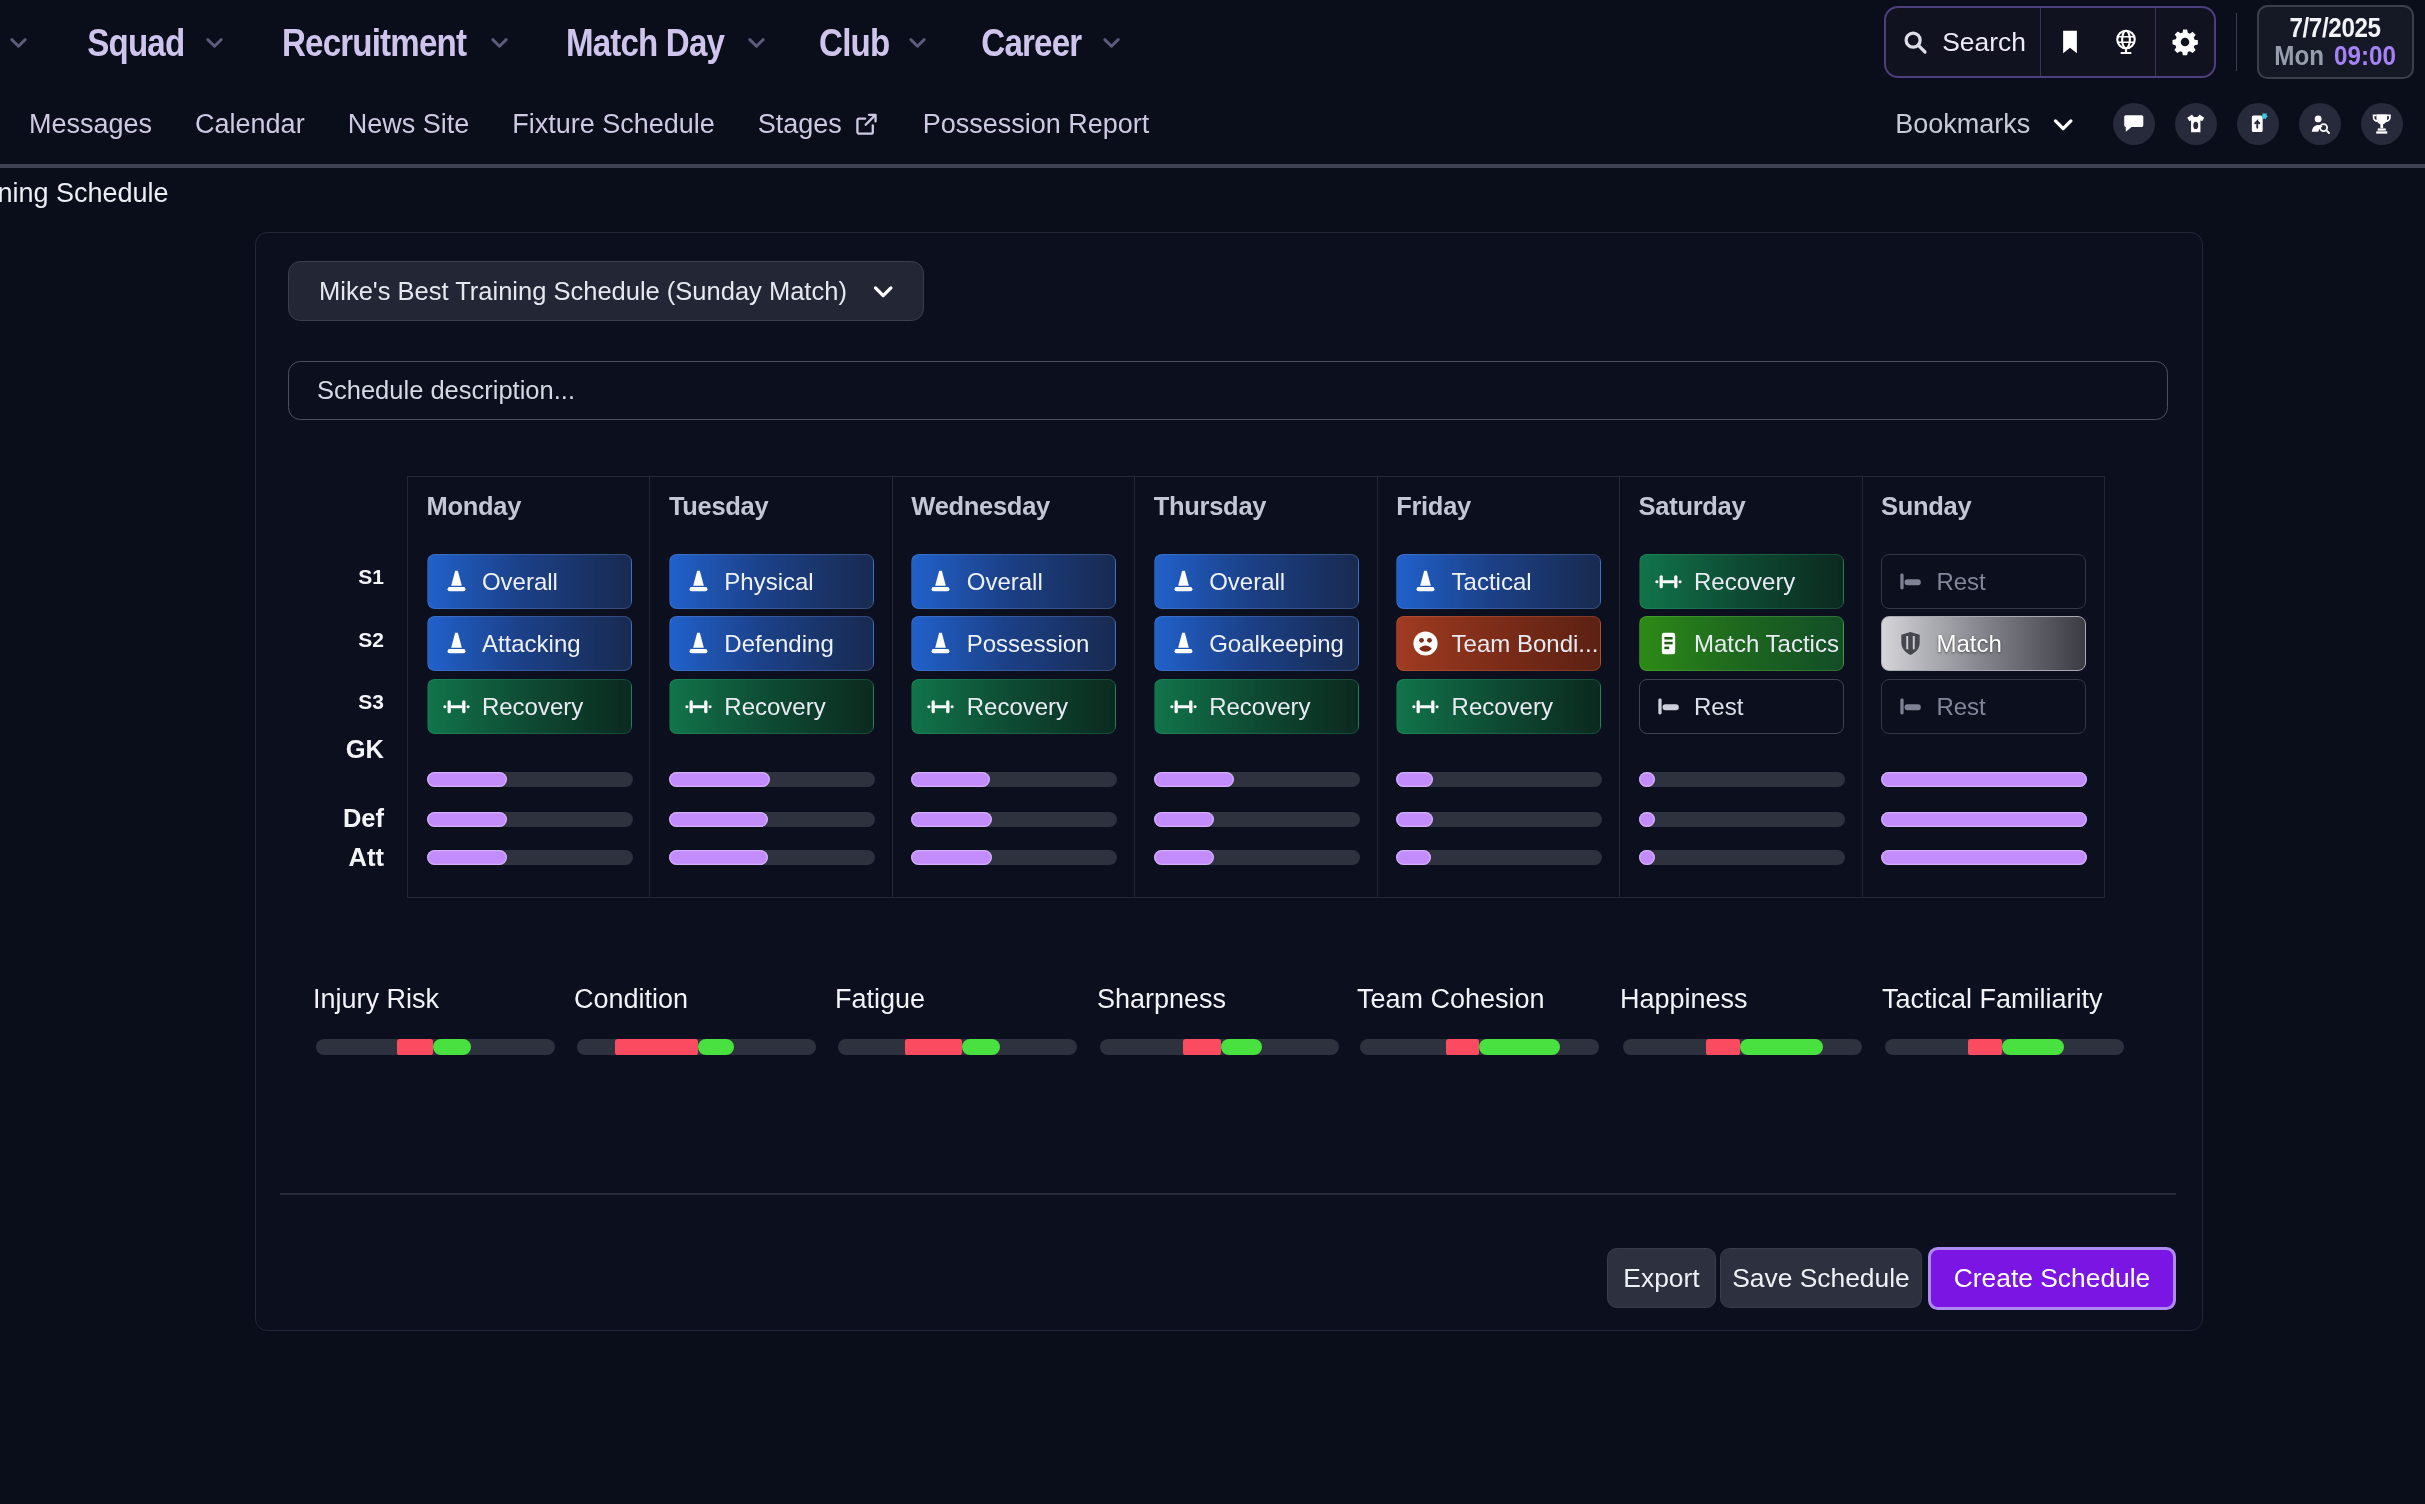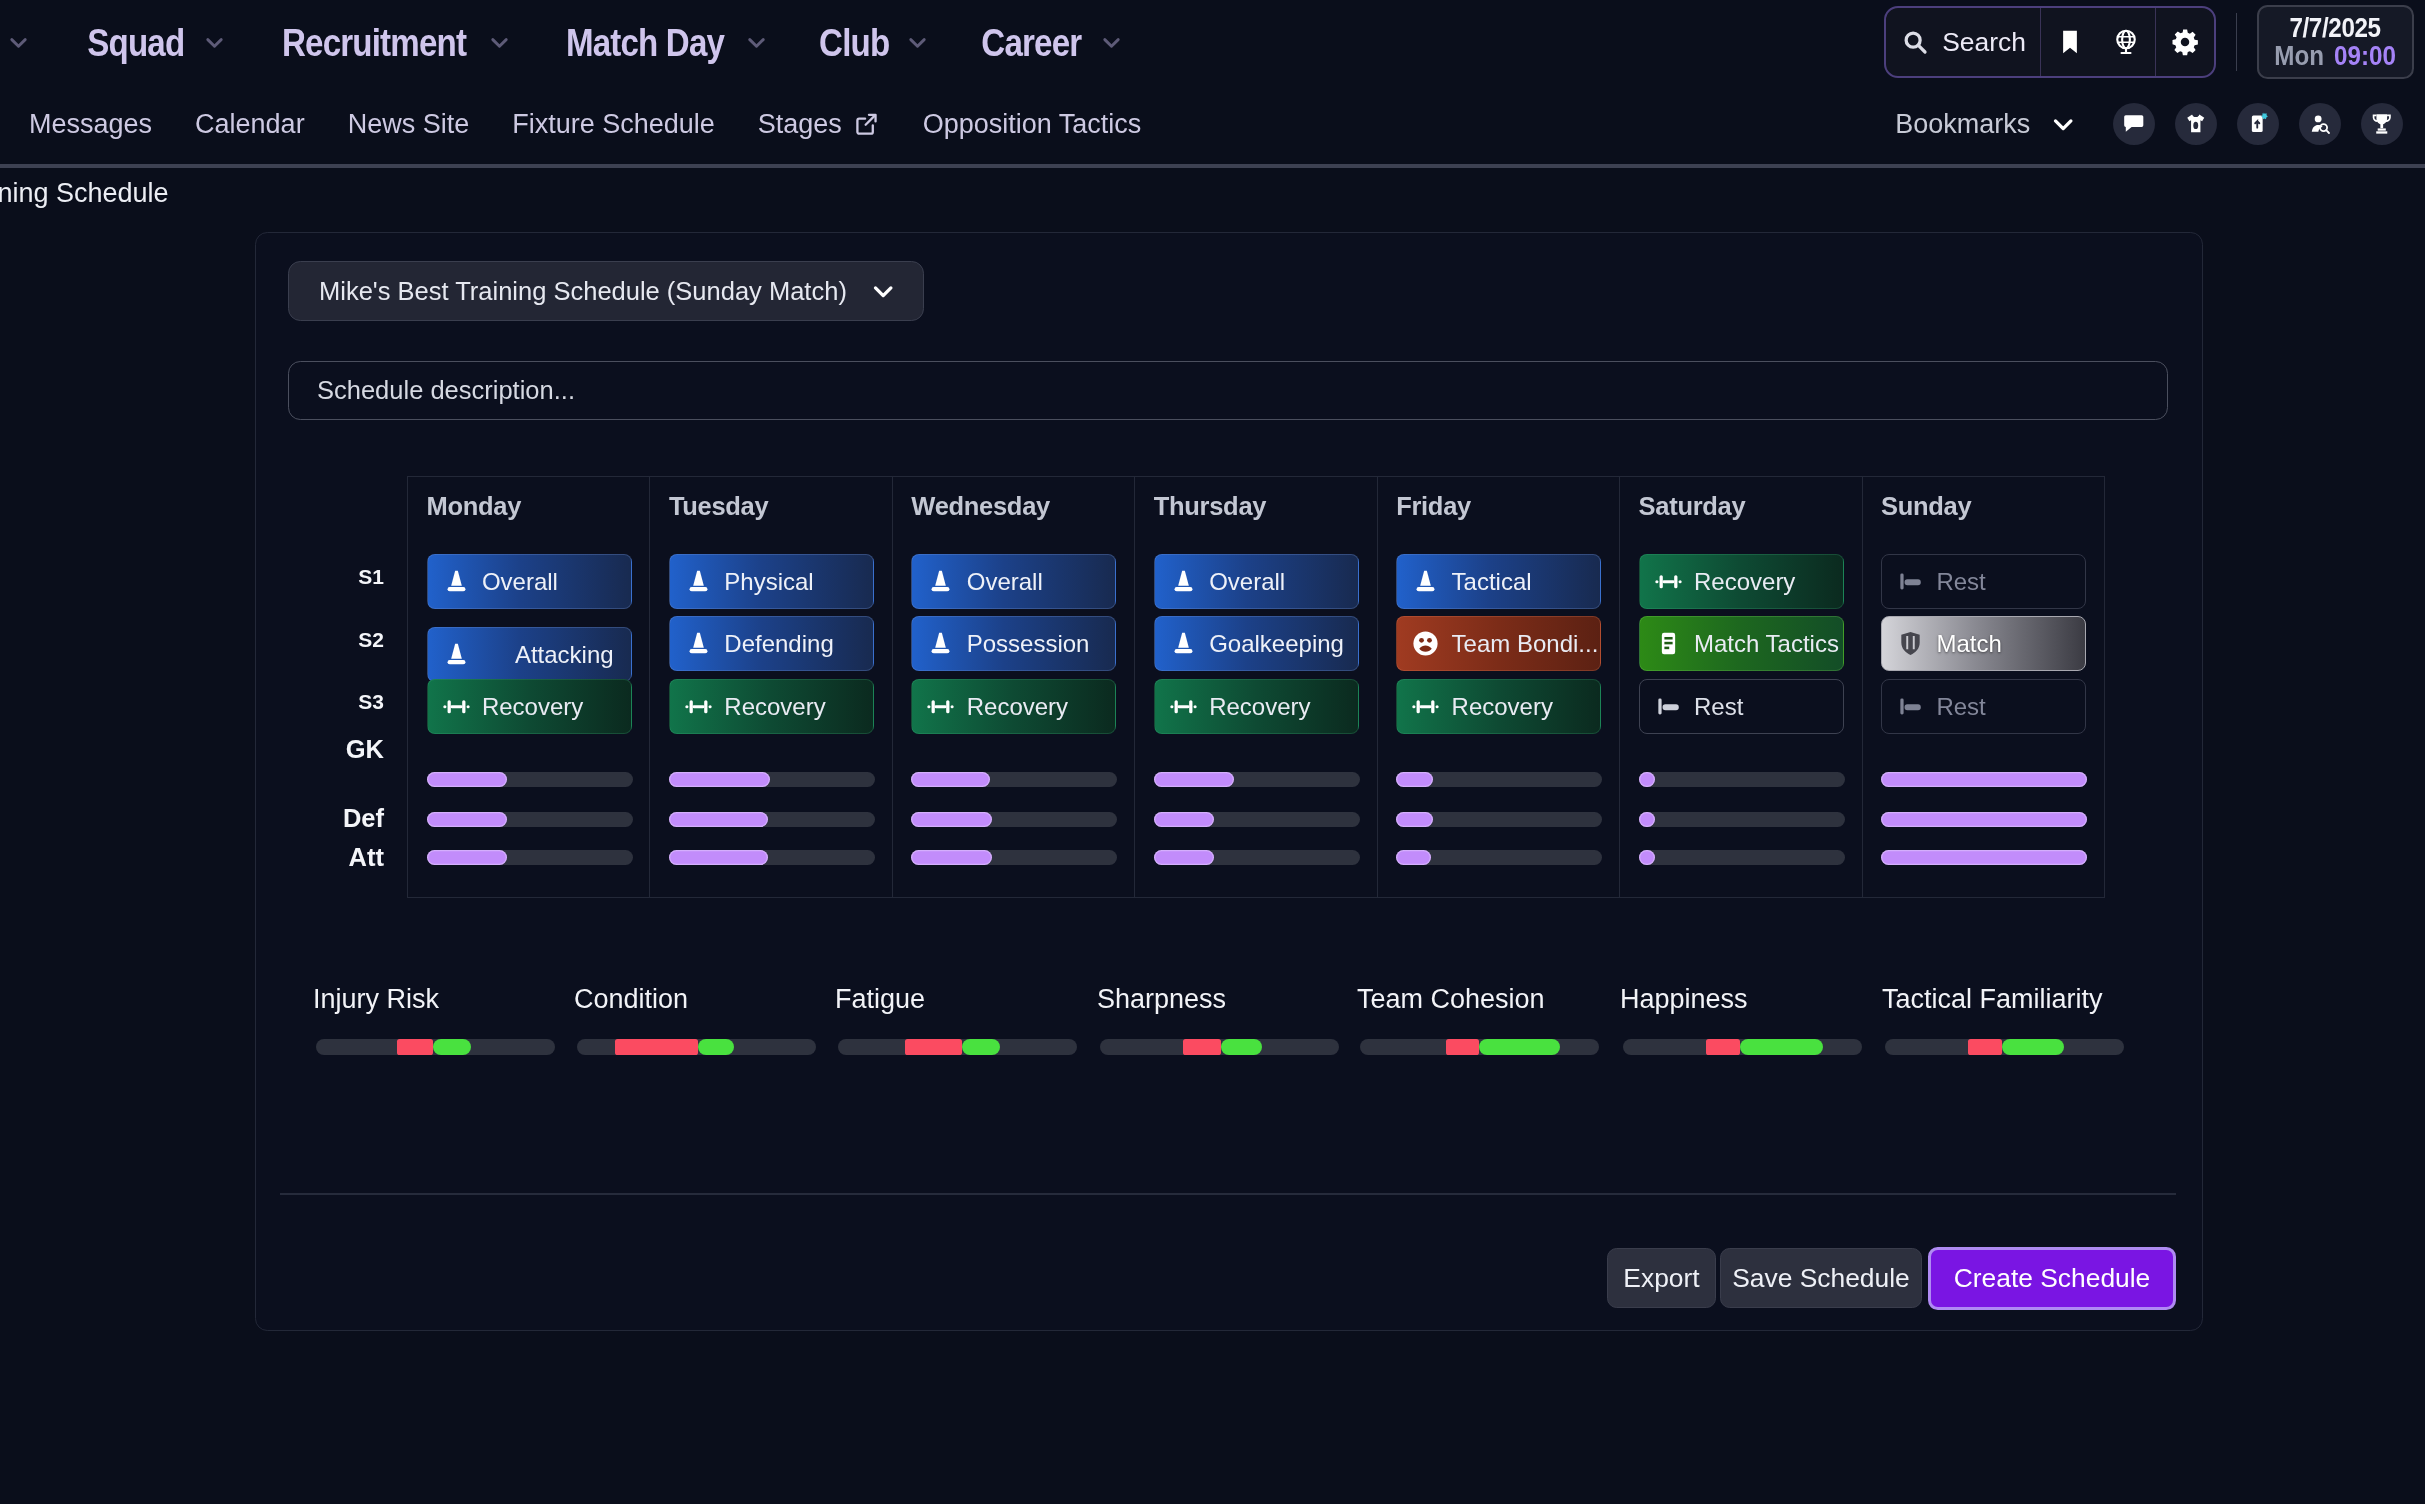--- a/index.html
+++ b/index.html
@@ -215,21 +215,21 @@
       <span class="nav2-item">
         <span>Stages</span>
         <span class="extlink">
             <svg viewBox="0 0 24 24" fill="none" stroke="currentColor" stroke-width="2.1" stroke-linecap="round" stroke-linejoin="round">
               <path d="M18 13v6a1.6 1.6 0 0 1-1.6 1.6H5.6A1.6 1.6 0 0 1 4 19V8.6A1.6 1.6 0 0 1 5.6 7H11"></path>
               <path d="M14.5 3.5h6v6"></path>
               <path d="M20 4l-8.5 8.5"></path>
             </svg>
           </span>
       </span>
-      <span class="nav2-item">Opposition Tactics</span>
+      <span class="nav2-item">Possession Report</span>
     </div>
     <div class="nav2-right">
       <div class="bookmarks">
         <span class="bookmarks-label">Bookmarks</span>
         <span class="chev-bold">
             <svg viewBox="0 0 24 24" fill="none" stroke="currentColor" stroke-width="3" stroke-linecap="round" stroke-linejoin="round">
               <path d="M5 9l7 7 7-7"></path>
             </svg>
           </span>
       </div>
@@ -314,21 +314,21 @@
         <div class="day-header">Monday</div>
         <div class="sess sess-blue" style="top: 77px;">
           <span class="ic">
             <svg viewBox="0 0 24 24" fill="#fff">
               <path d="M10.9 3h2.2l3.3 12.6H7.6L10.9 3z"></path>
               <rect x="4.6" y="16.6" width="14.8" height="3.5" rx="1.75"></rect>
             </svg>
           </span>
           <span>Overall</span>
         </div>
-        <div class="sess sess-blue" style="top: 150px; gap: 33px;">
+        <div class="sess sess-blue" style="top: 139px;">
           <span class="ic">
             <svg viewBox="0 0 24 24" fill="#fff">
               <path d="M10.9 3h2.2l3.3 12.6H7.6L10.9 3z"></path>
               <rect x="4.6" y="16.6" width="14.8" height="3.5" rx="1.75"></rect>
             </svg>
           </span>
           <span>Attacking</span>
         </div>
         <div class="sess sess-green" style="top: 202px;">
           <span class="ic">

